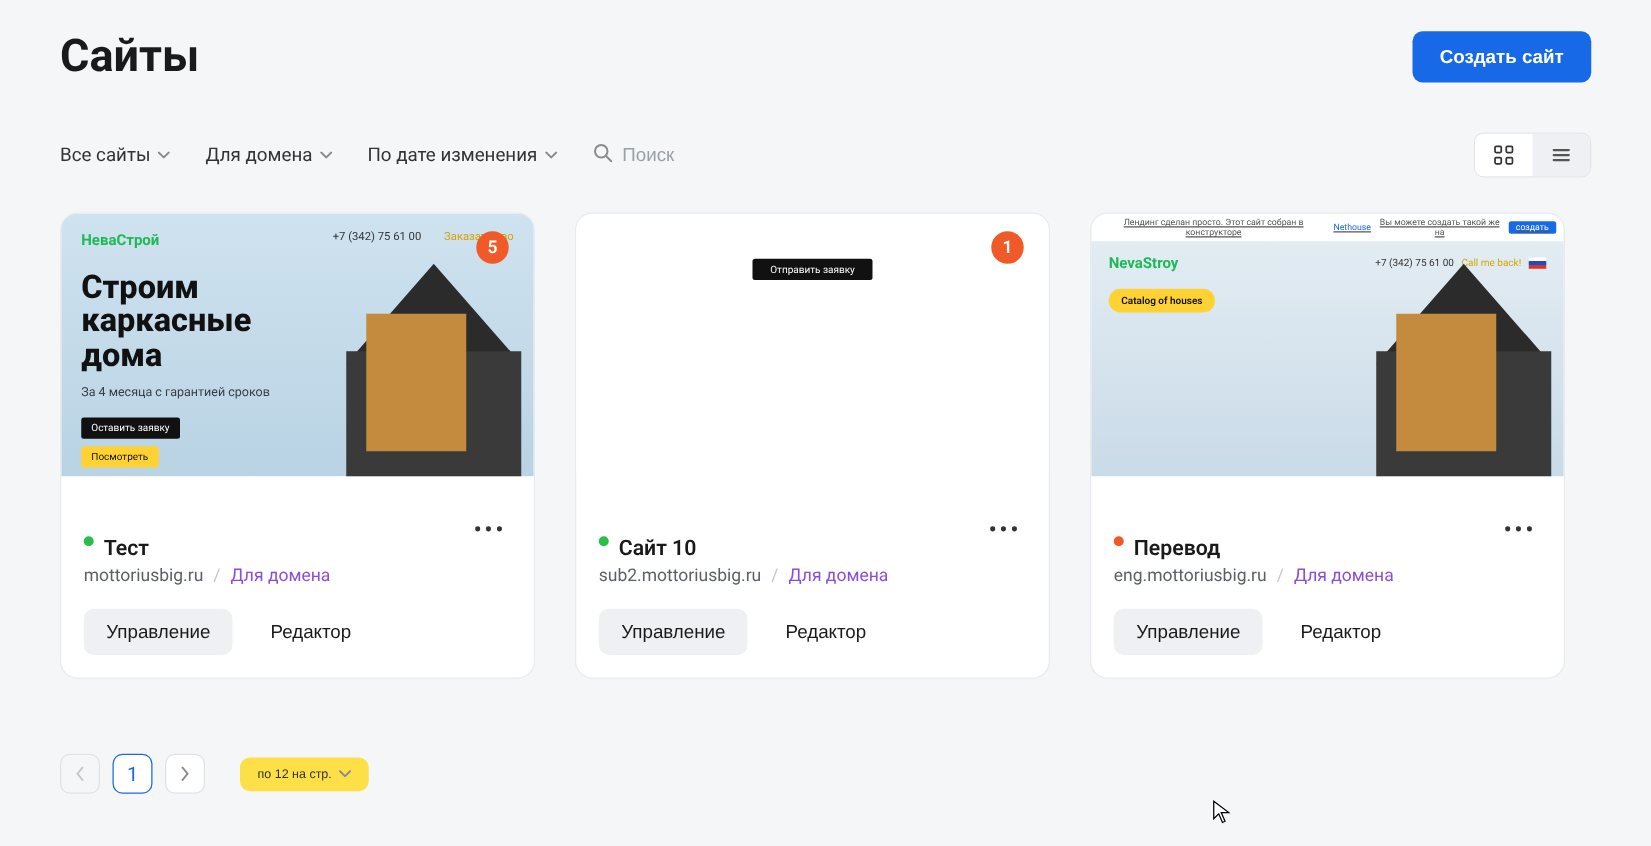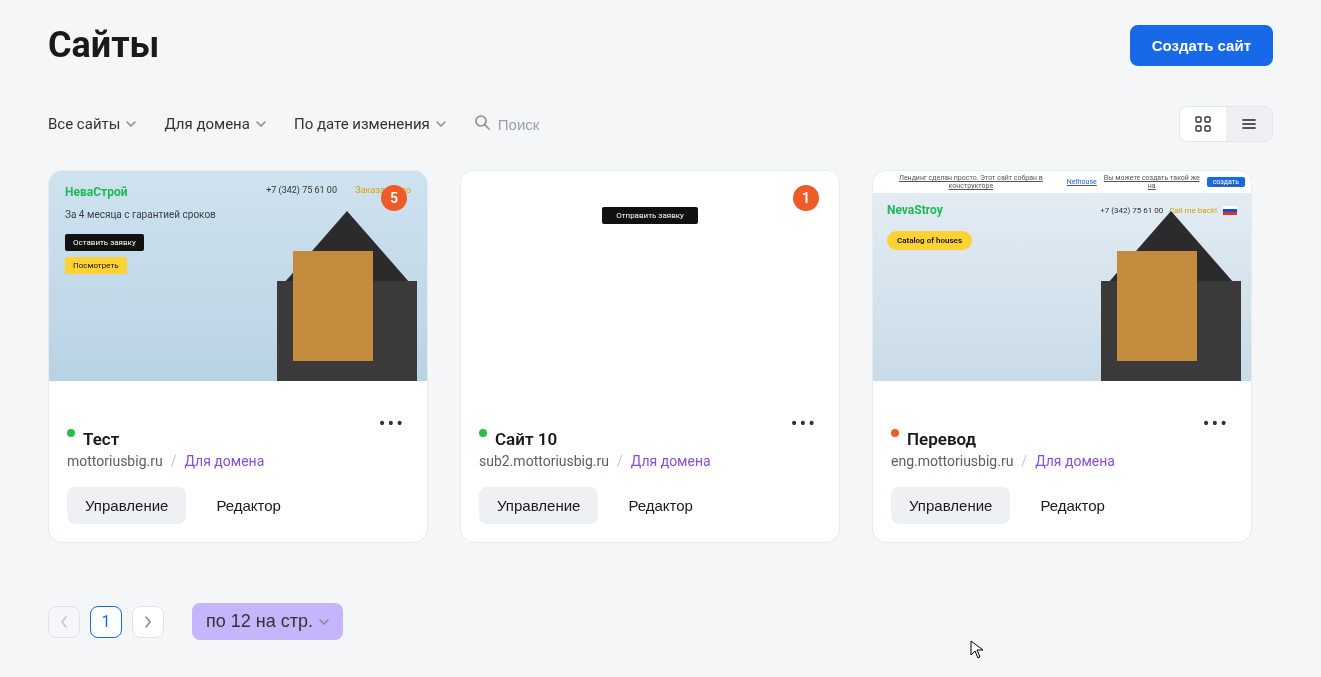--- a/index.html
+++ b/index.html
@@ -197,21 +197,21 @@
 .pagination {
   display:flex; align-items:center; gap:10px;
 }
 .page-btn {
   width:32px;height:32px;border:1px solid #dfe2e8;border-radius:8px;background:#fff;
   display:flex;align-items:center;justify-content:center;cursor:pointer;color:#9aa0a8;
 }
 .page-btn.active{border-color:#1869e8;color:#1869e8;}
 .page-btn.disabled{background:#f5f6f8;color:#c2c6cd;cursor:default;}
 .per-page {
-  background:#c4b5fd;border:none;border-radius:8px;padding:8px 14px;font-size:18px;color:#333;cursor:pointer;
+  background:#fde047;border:none;border-radius:8px;padding:8px 14px;font-size:10px;color:#333;cursor:pointer;
   display:flex;align-items:center;gap:6px;margin-left:18px;
 }
 .cursor-arrow {
   position:absolute; left:970px; top:640px; pointer-events:none;
 }
 </style>
 </head>
 <body>
 
 <div class="container">
@@ -272,20 +272,25 @@
   </div>
 
   <div class="grid">
 
     <div class="card">
       <div class="thumb">
         <div class="thumb-inner-ru">
           <div class="thumb-logo-ru">НеваСтрой</div>
           <div class="thumb-phone">+7 (342) 75 61 00</div>
           <div class="thumb-call-ru">Заказать зво</div>
+          <div class="thumb-h1-ru">
+            <span>Строим</span><br>
+            <span>каркасные</span><br>
+            <span>дома</span>
+          </div>
           <div class="thumb-sub-ru">За 4 месяца с гарантией сроков</div>
           <div class="thumb-btn-dark">Оставить заявку</div><br>
           <div class="thumb-btn-yellow">Посмотреть</div>
           <div class="house-shape">
             <div class="house-roof"></div>
               <div class="house-body"></div>
               <div class="house-panel"></div>
           </div>
         </div>
         <div class="badge">5</div>

